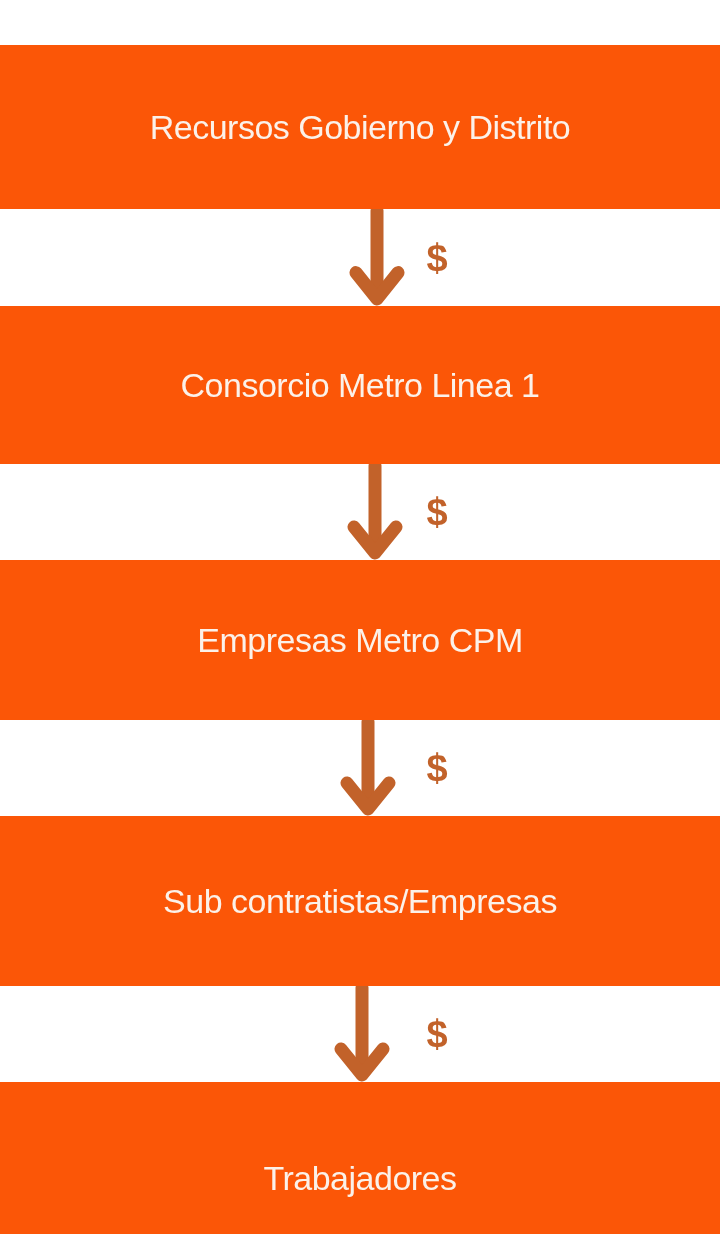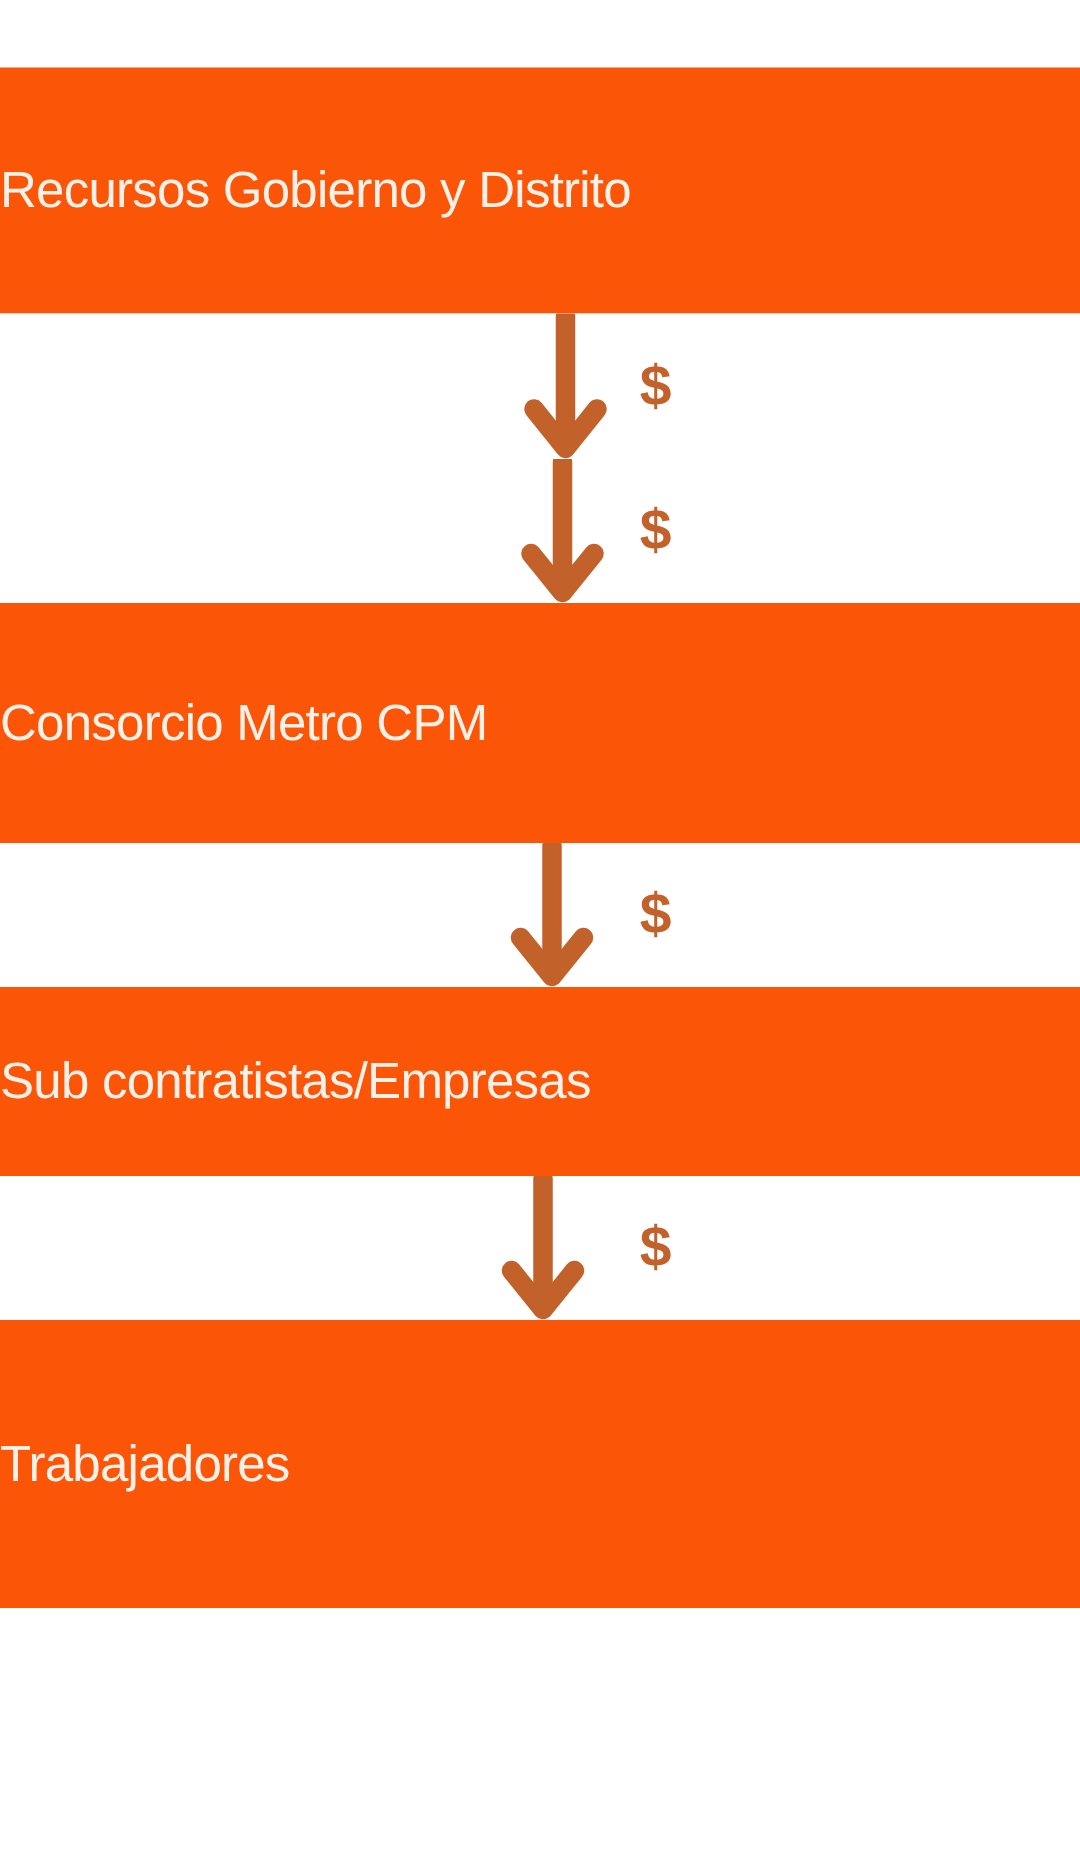--- a/index.html
+++ b/index.html
@@ -24,33 +24,34 @@
   }
   .top-strip {
     height: 45px;
     background: var(--page-bg);
   }
   .band {
     width: 720px;
     background: var(--band-orange);
     display: flex;
     align-items: center;
+    justify-content: center;
   }
   .band-label {
     color: var(--label-color);
     font-size: 34px;
     letter-spacing: -0.5px;
     font-weight: 400;
     text-align: center;
     white-space: nowrap;
   }
   .b1 { height: 164px; }
   .b2 { height: 158px; }
   .b3 { height: 160px; }
-  .b4 { height: 126px; }
+  .b4 { height: 170px; }
   .b5 { height: 192px; }
   .gap {
     position: relative;
     width: 720px;
     background: var(--page-bg);
   }
   .g1 { height: 97px; }
   .g2 { height: 96px; }
   .g3 { height: 96px; }
   .g4 { height: 96px; }
@@ -95,31 +96,34 @@
   </div>
 
   <div class="gap g1">
     <svg class="arrow" viewBox="0 0 60 96" preserveAspectRatio="none">
       <path class="stroke" d="M30 2 L30 78"></path>
       <path class="stroke" d="M9 63 L30 89 L51 63"></path>
     </svg>
     <span class="dollar">$</span>
   </div>
 
+  <div class="band b2">
+    <span class="band-label">Consorcio Metro Linea 1</span>
+  </div>
 
   <div class="gap g2">
     <svg class="arrow" viewBox="0 0 60 96" preserveAspectRatio="none">
       <path class="stroke" d="M30 2 L30 78"></path>
       <path class="stroke" d="M9 63 L30 89 L51 63"></path>
     </svg>
     <span class="dollar">$</span>
   </div>
 
   <div class="band b3">
-    <span class="band-label">Consorcio Metro CPM</span>
+    <span class="band-label">Empresas Metro CPM</span>
   </div>
 
   <div class="gap g3">
     <svg class="arrow" viewBox="0 0 60 96" preserveAspectRatio="none">
       <path class="stroke" d="M30 2 L30 78"></path>
       <path class="stroke" d="M9 63 L30 89 L51 63"></path>
     </svg>
     <span class="dollar">$</span>
   </div>
 

